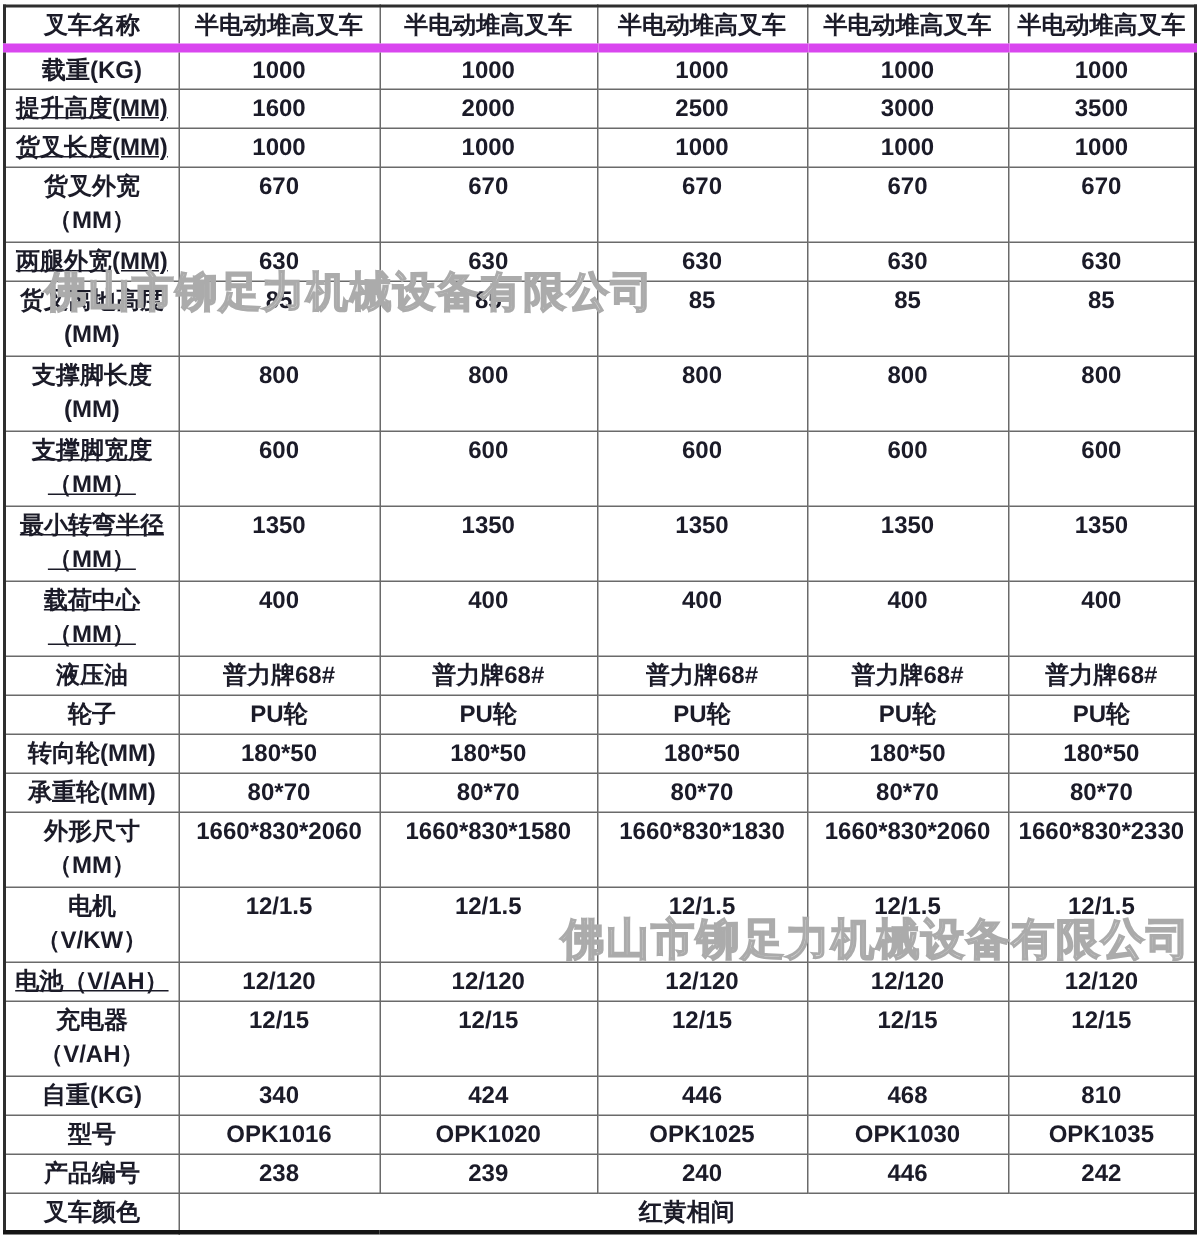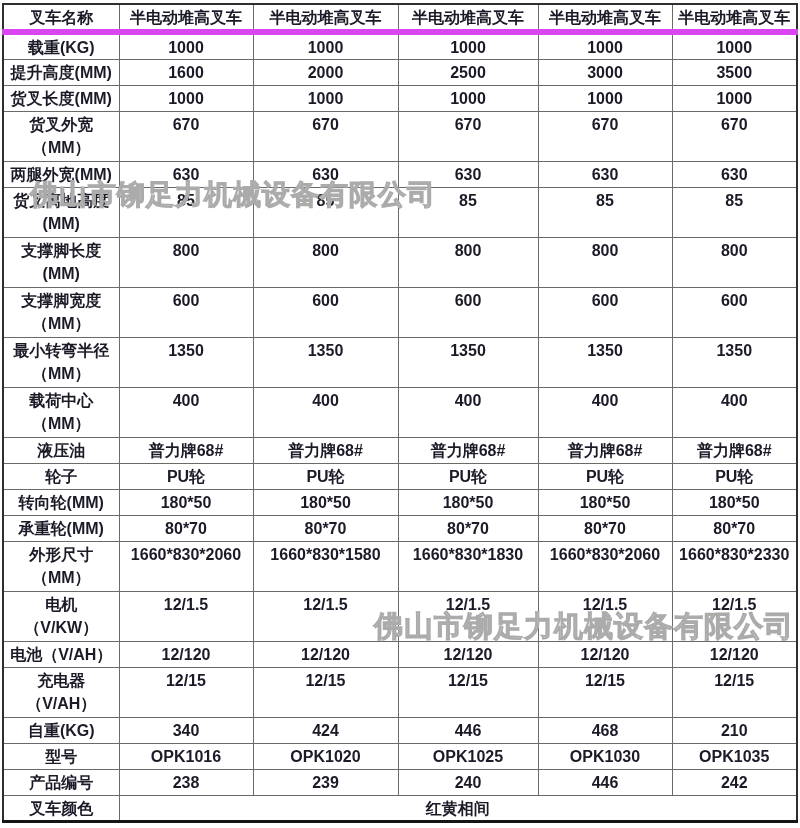--- a/index.html
+++ b/index.html
@@ -22,21 +22,21 @@
     color:#1b1b28;
     padding:1px 1px 0 1px;
     overflow:hidden;
     white-space:nowrap;
   }
   table.spec thead th{border-bottom:6px solid #d946ef;}
   tr.h-header{height:27px;}
   tr.h-single{height:26px;padding-left:45px;}
   tr.h-tall{height:50px;}
   tr.h-last{height:24px;}
-  td.left{text-align:left;padding-left:3px;}
+  td.left{text-align:left;padding-left:3px;text-decoration:underline;}
   .wm{
     position:absolute;
     font-size:28px;
     font-weight:bold;
     letter-spacing:1px;
     color:#e6e6e6;
     -webkit-text-stroke:1px #ababab;
     white-space:nowrap;
     pointer-events:none;
     z-index:5;
@@ -260,21 +260,21 @@
           <td>12/15</td>
         </tr>
         <tr class="h-single">
           <td>
             <div>自重(KG)</div>
           </td>
           <td>340</td>
           <td>424</td>
           <td>446</td>
           <td>468</td>
-          <td>210</td>
+          <td>810</td>
         </tr>
         <tr class="h-single">
           <td>
             <div>型号</div>
           </td>
           <td>OPK1016</td>
           <td>OPK1020</td>
           <td>OPK1025</td>
           <td>OPK1030</td>
           <td>OPK1035</td>

